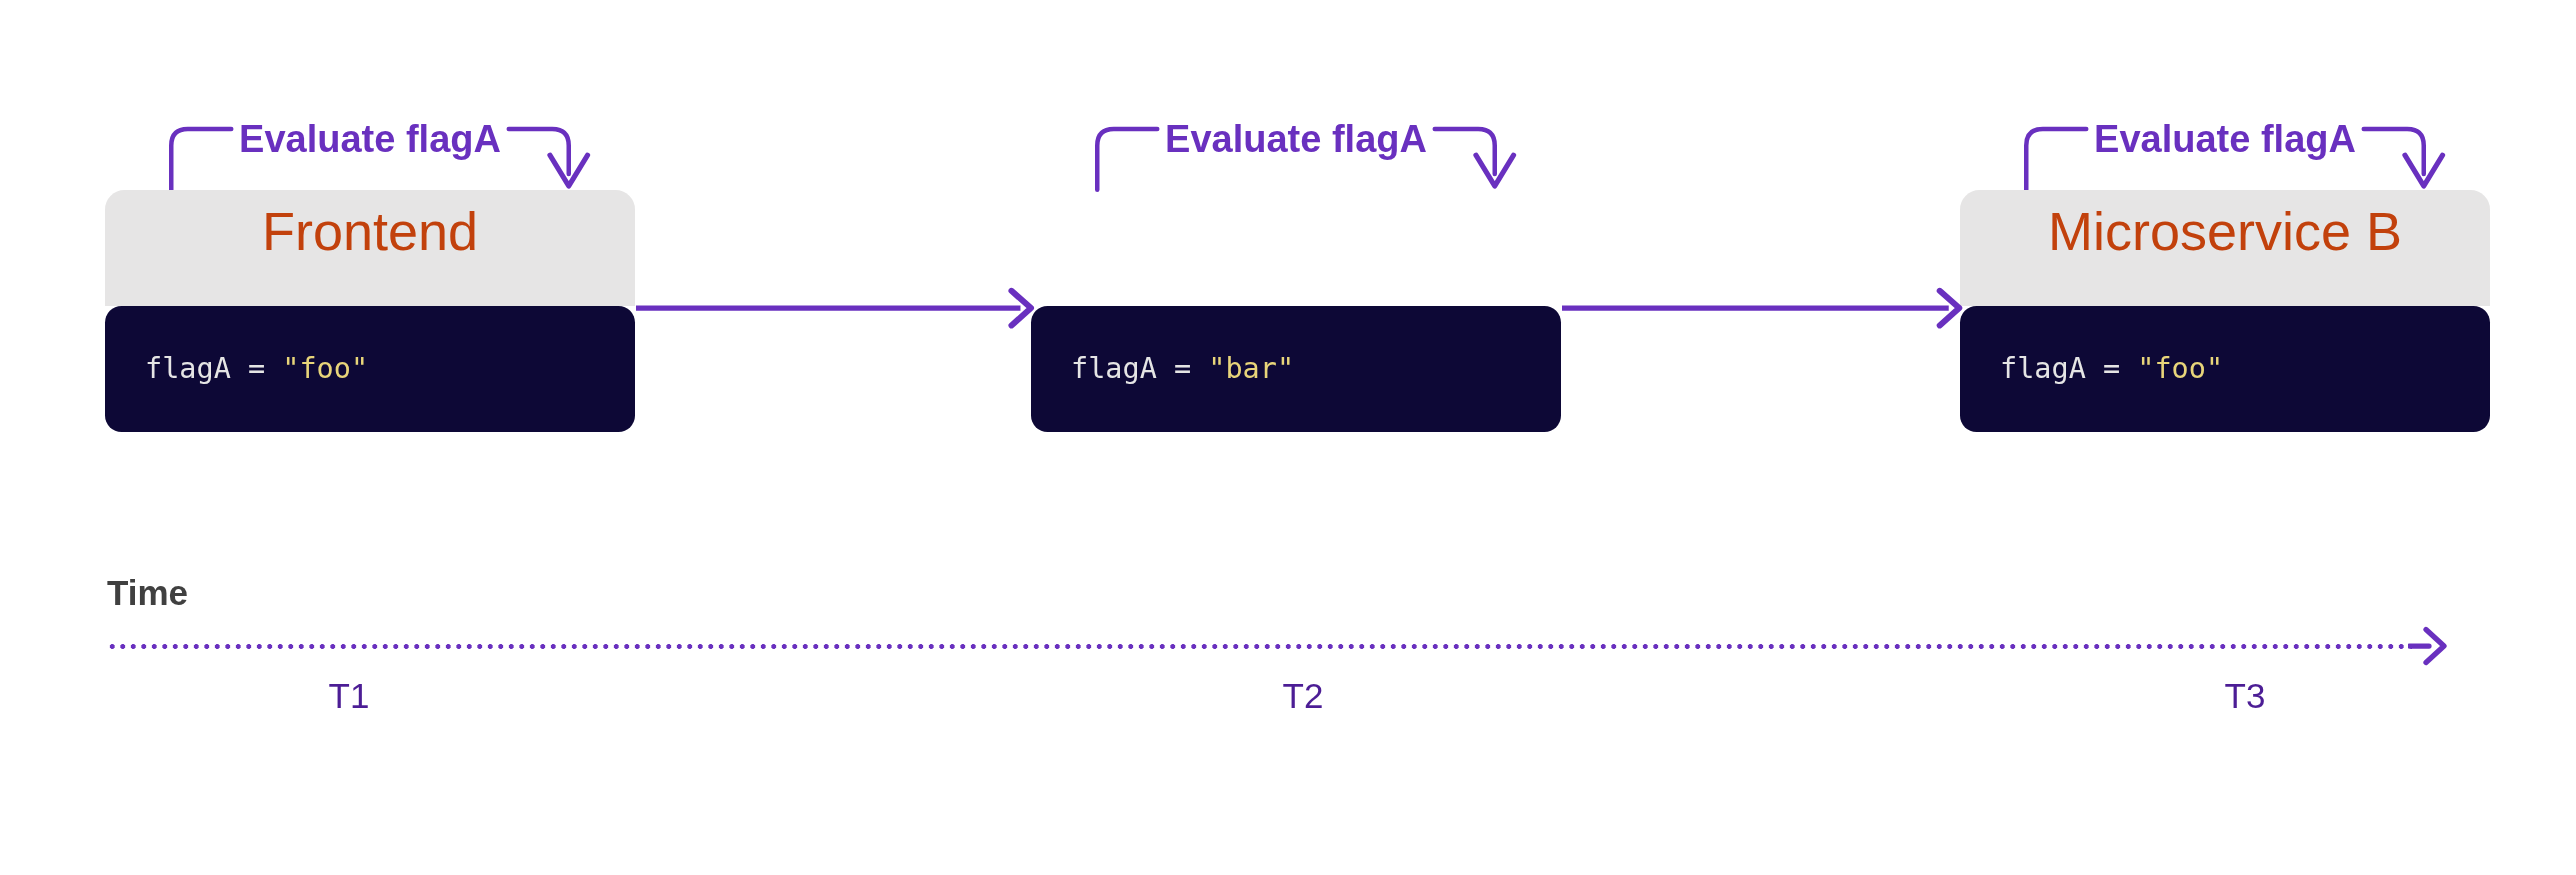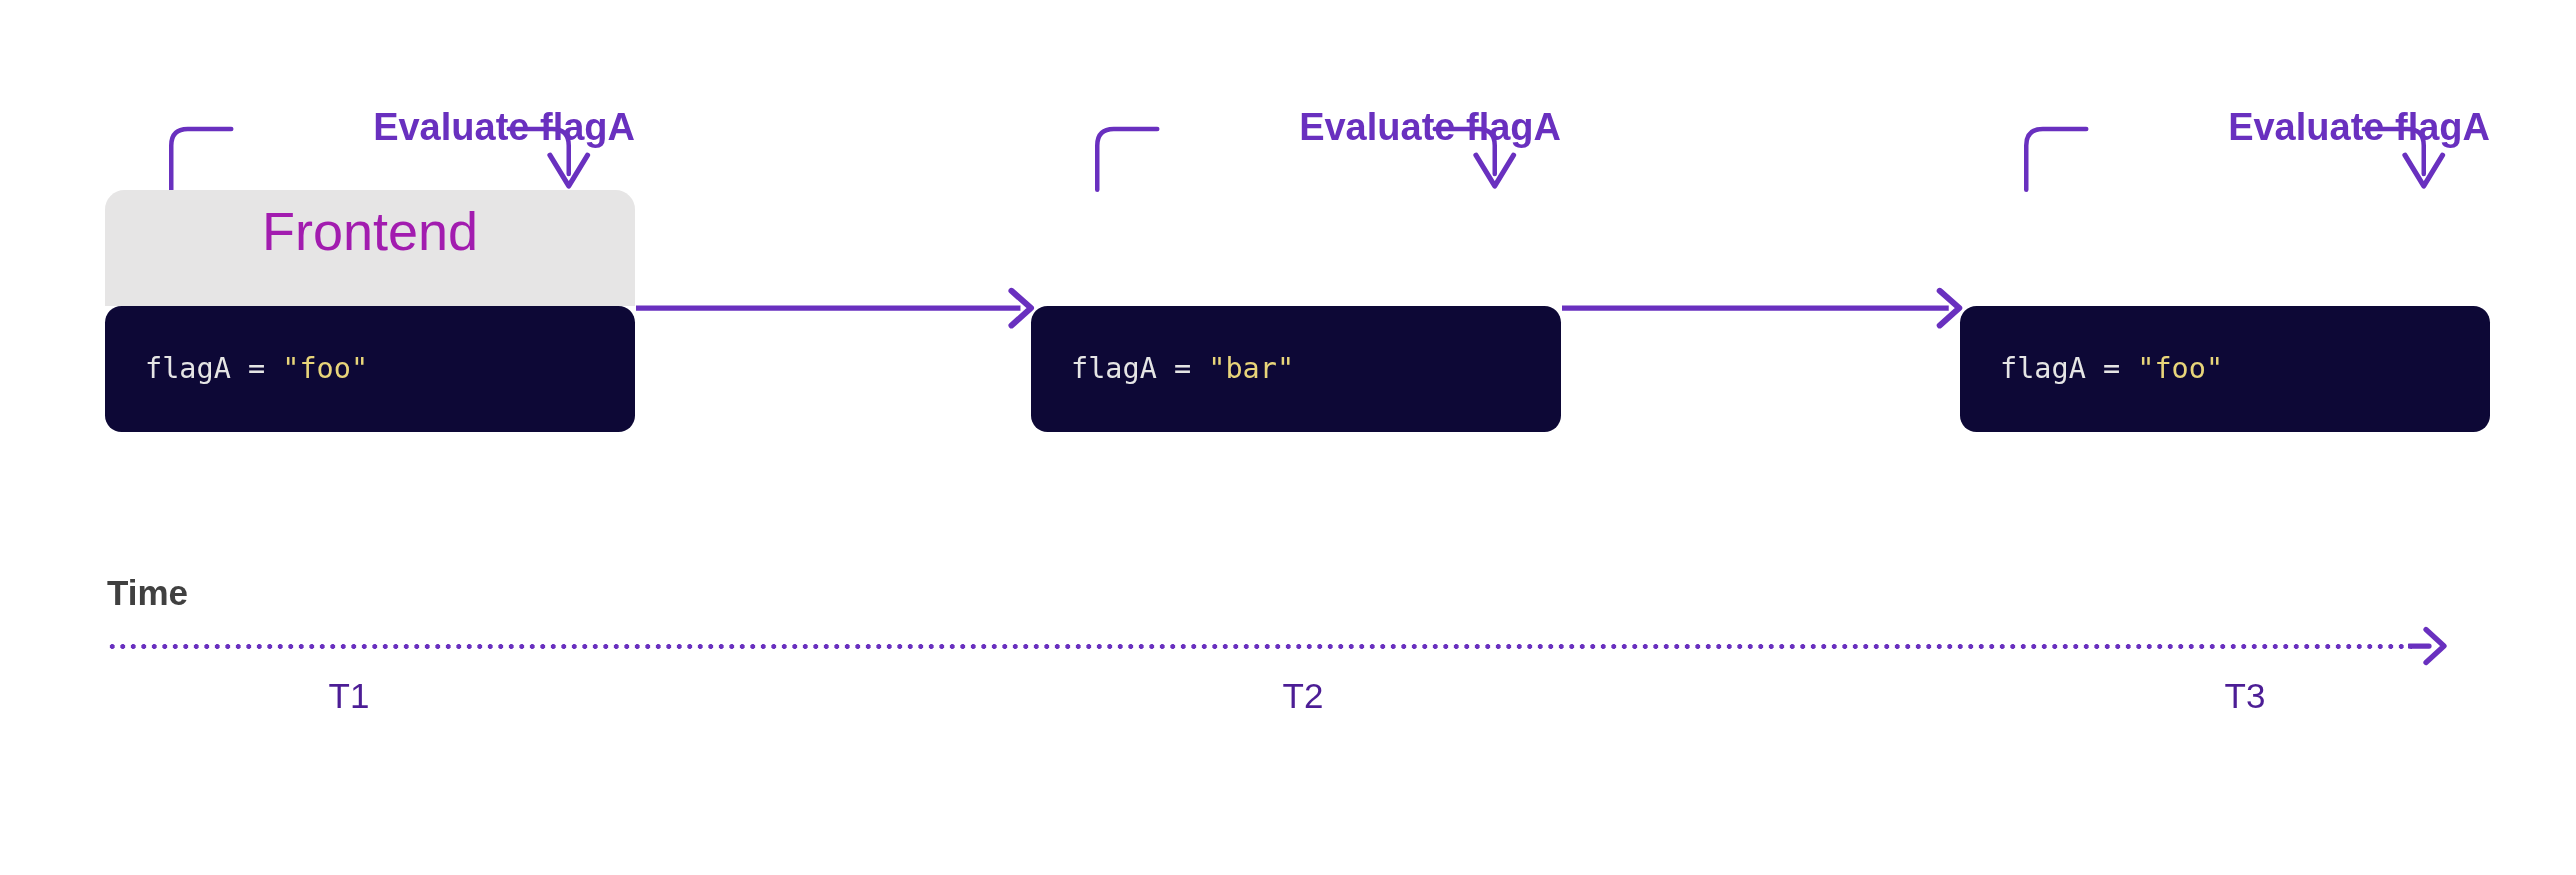--- a/index.html
+++ b/index.html
@@ -16,33 +16,33 @@
   .svc-2{left:1960px;}
 
   .bracket{position:absolute;left:0;top:0;width:530px;height:87px;}
   .annotation-label{
     position:absolute;left:0;top:107px;width:530px;
     text-align:center;
     font-size:38px;line-height:38px;font-weight:700;
     color:#6930bf;letter-spacing:0px;
   }
   
-  .service .annotation-label{top:3px;text-align:right;}
+  .service .annotation-label{top:15px;}
 
   .box-header{
     position:absolute;left:0;top:85px;width:530px;height:116px;
     background:#e6e5e5;
     border-radius:19.5px 19.5px 0 0;
     text-align:center;
   }
   .box-title{
     display:block;
     padding-top:14.3px;
     font-size:54px;line-height:54px;font-weight:400;
-    color:#a21caf;
+    color:#c2410c;
   }
   .box-code{
     position:absolute;left:0;top:201px;width:530px;height:126px;
     background:#0d0836;
     border-radius:16.5px;
     display:flex;align-items:center;
   }
   .code-line{
     padding-left:40px;
     font-family:"DejaVu Sans Mono", monospace;
@@ -109,20 +109,23 @@
     </div>
   </div>
 
   <div class="service svc-2">
     <svg class="bracket" viewBox="0 0 706 116">
       <path d="M168,32 H110 Q88,32 88,54 V113" fill="none" stroke="#6930bf" stroke-width="6" stroke-linecap="round"></path>
       <path d="M538,32 H596 Q618,32 618,54 V92" fill="none" stroke="#6930bf" stroke-width="6" stroke-linecap="round"></path>
       <path d="M593,67 L618,108 L643,67" fill="none" stroke="#6930bf" stroke-width="7" stroke-linecap="round" stroke-linejoin="round"></path>
     </svg>
     <div class="annotation-label">Evaluate flagA</div>
+    <div class="box-header">
+      <span class="box-title">Microservice B</span>
+    </div>
     <div class="box-code">
       <span class="code-line"><span class="code-prefix">flagA = </span><span class="code-value">"foo"</span></span>
     </div>
   </div>
 
   <svg class="connector conn-1" viewBox="0 0 534 62">
     <path d="M0,30.5 H512" fill="none" stroke="#6930bf" stroke-width="7"></path>
     <path d="M500,7.5 L526,30.5 L500,53.5" fill="none" stroke="#6930bf" stroke-width="8" stroke-linecap="round" stroke-linejoin="round"></path>
   </svg>
   <svg class="connector conn-2" viewBox="0 0 534 62">

